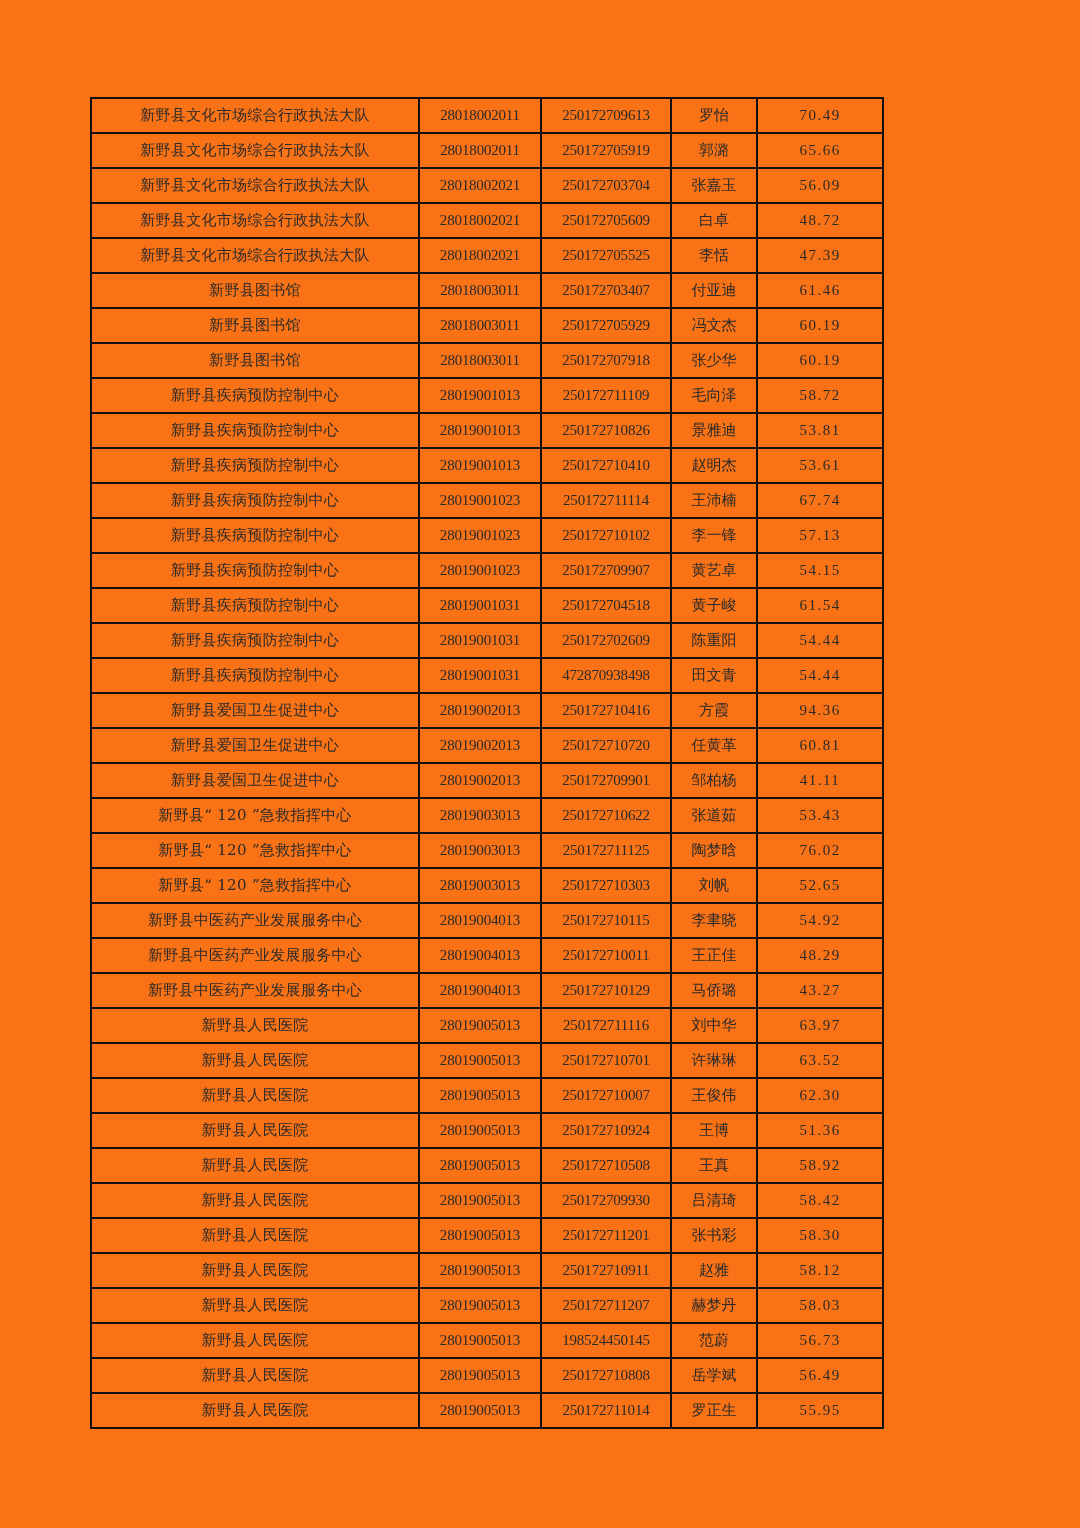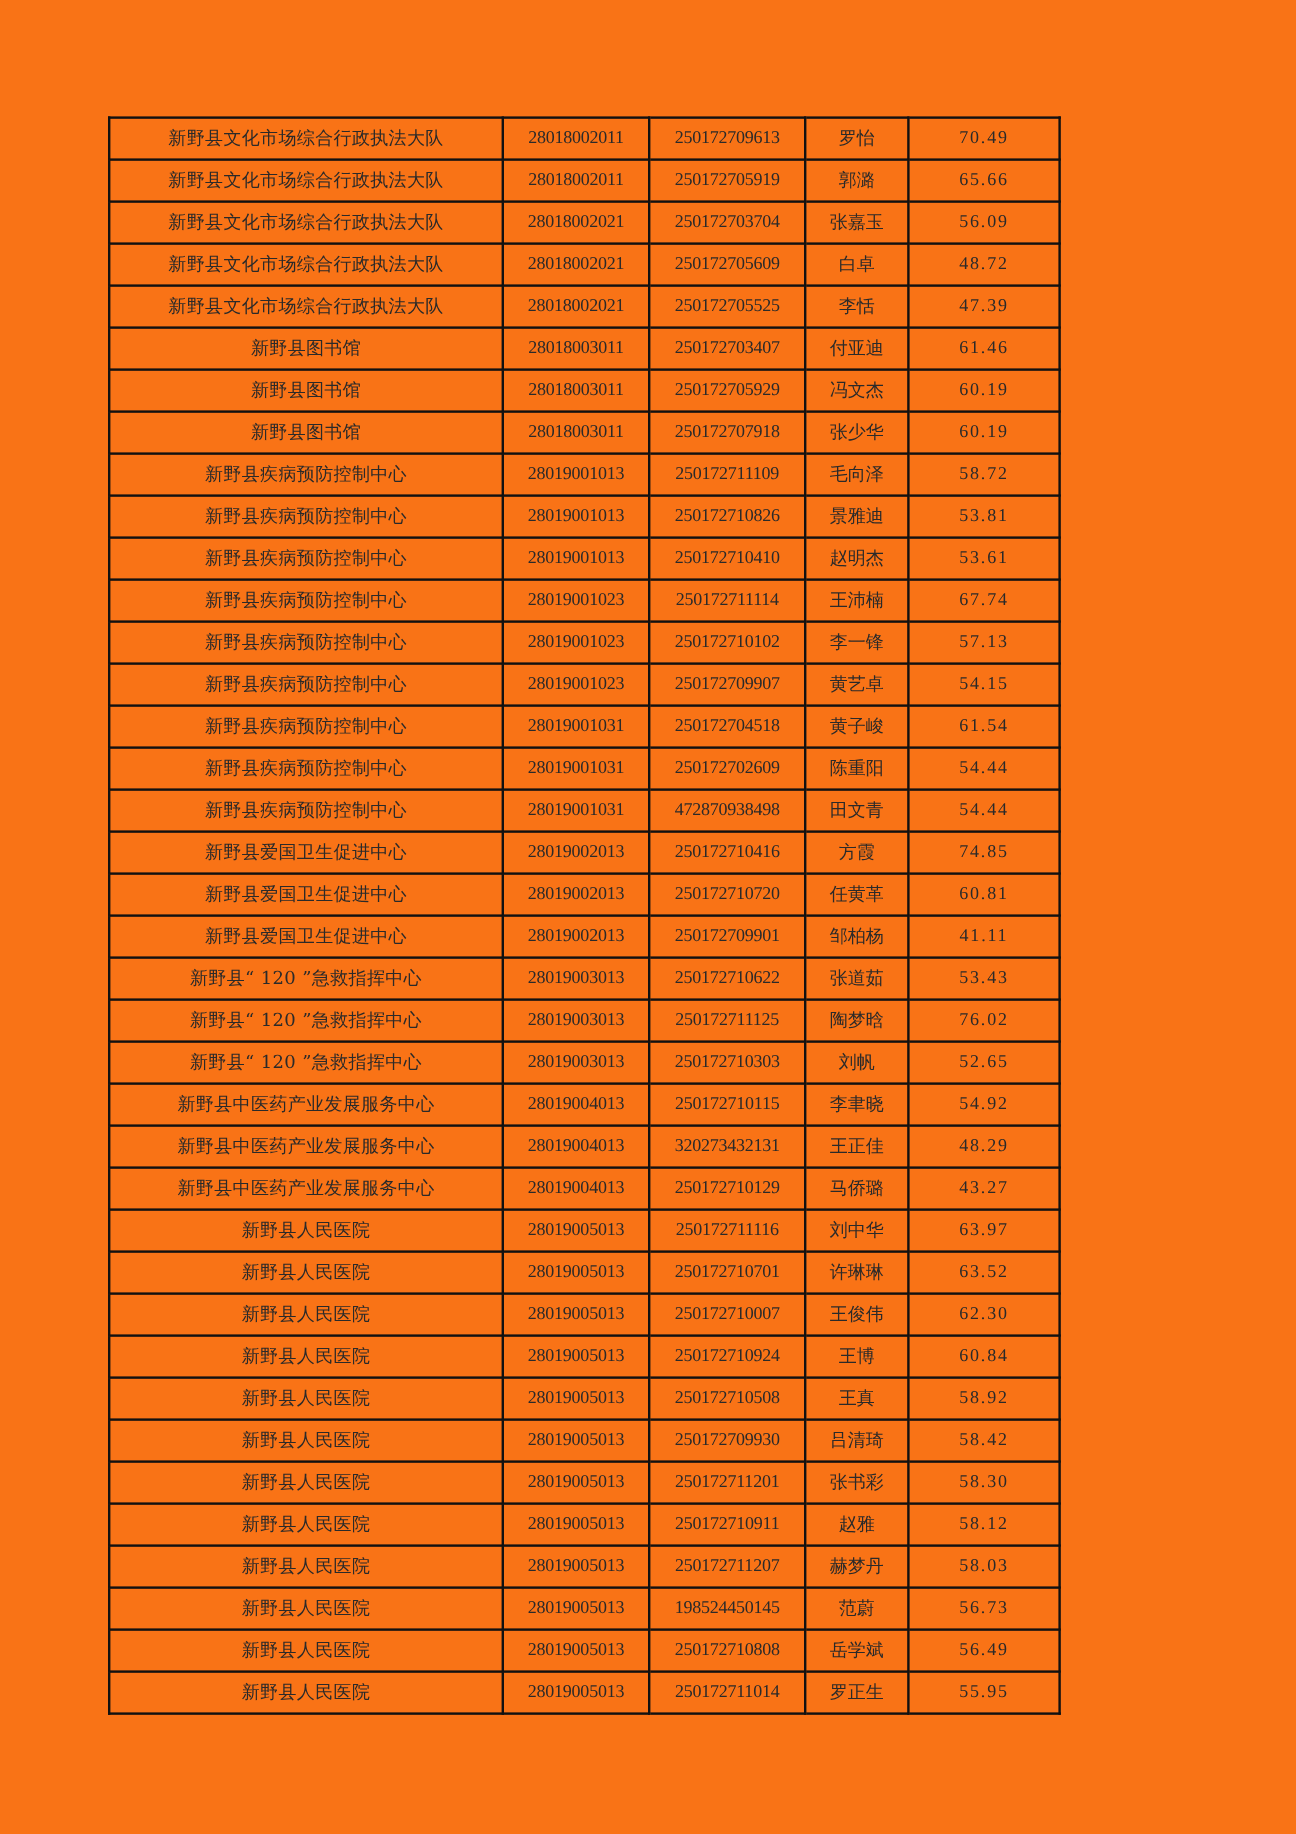--- a/index.html
+++ b/index.html
@@ -181,21 +181,21 @@
           <td class="num">28019001031</td>
           <td class="num">472870938498</td>
           <td class="name">田文青</td>
           <td class="score">54.44</td>
         </tr>
         <tr>
           <td class="unit">新野县爱国卫生促进中心</td>
           <td class="num">28019002013</td>
           <td class="num">250172710416</td>
           <td class="name">方霞</td>
-          <td class="score">74.85</td>
+          <td class="score">94.36</td>
         </tr>
         <tr>
           <td class="unit">新野县爱国卫生促进中心</td>
           <td class="num">28019002013</td>
           <td class="num">250172710720</td>
           <td class="name">任黄革</td>
           <td class="score">60.81</td>
         </tr>
         <tr>
           <td class="unit">新野县爱国卫生促进中心</td>
@@ -228,21 +228,21 @@
         <tr>
           <td class="unit">新野县中医药产业发展服务中心</td>
           <td class="num">28019004013</td>
           <td class="num">250172710115</td>
           <td class="name">李聿晓</td>
           <td class="score">54.92</td>
         </tr>
         <tr>
           <td class="unit">新野县中医药产业发展服务中心</td>
           <td class="num">28019004013</td>
-          <td class="num">320273432131</td>
+          <td class="num">250172710011</td>
           <td class="name">王正佳</td>
           <td class="score">48.29</td>
         </tr>
         <tr>
           <td class="unit">新野县中医药产业发展服务中心</td>
           <td class="num">28019004013</td>
           <td class="num">250172710129</td>
           <td class="name">马侨璐</td>
           <td class="score">43.27</td>
         </tr>
@@ -265,21 +265,21 @@
           <td class="num">28019005013</td>
           <td class="num">250172710007</td>
           <td class="name">王俊伟</td>
           <td class="score">62.30</td>
         </tr>
         <tr>
           <td class="unit">新野县人民医院</td>
           <td class="num">28019005013</td>
           <td class="num">250172710924</td>
           <td class="name">王博</td>
-          <td class="score">60.84</td>
+          <td class="score">51.36</td>
         </tr>
         <tr>
           <td class="unit">新野县人民医院</td>
           <td class="num">28019005013</td>
           <td class="num">250172710508</td>
           <td class="name">王真</td>
           <td class="score">58.92</td>
         </tr>
         <tr>
           <td class="unit">新野县人民医院</td>

